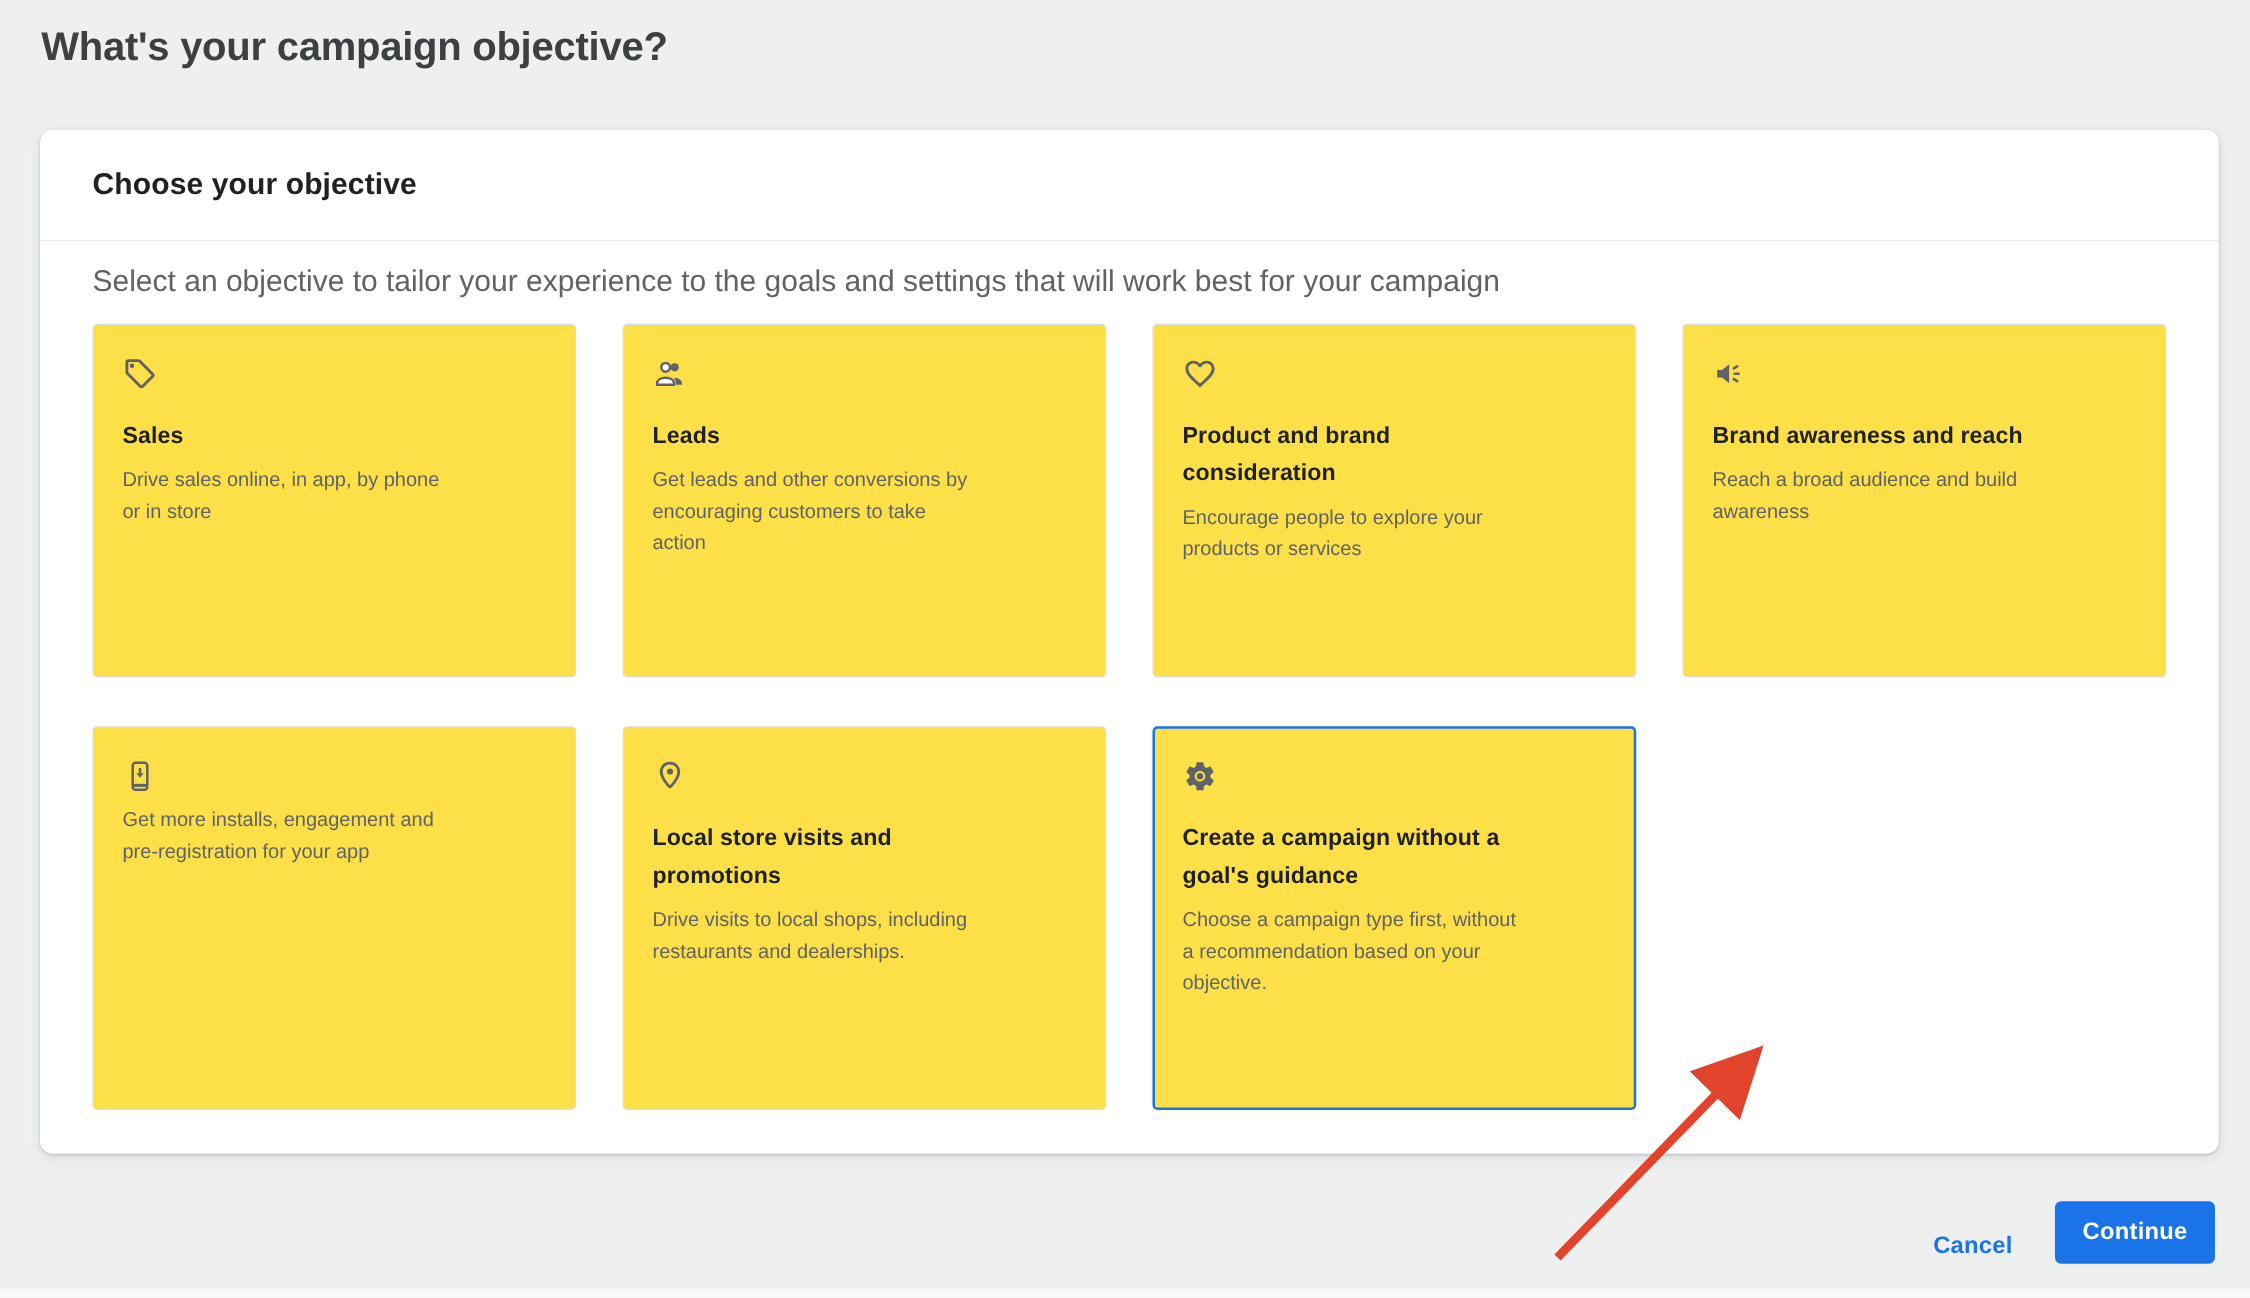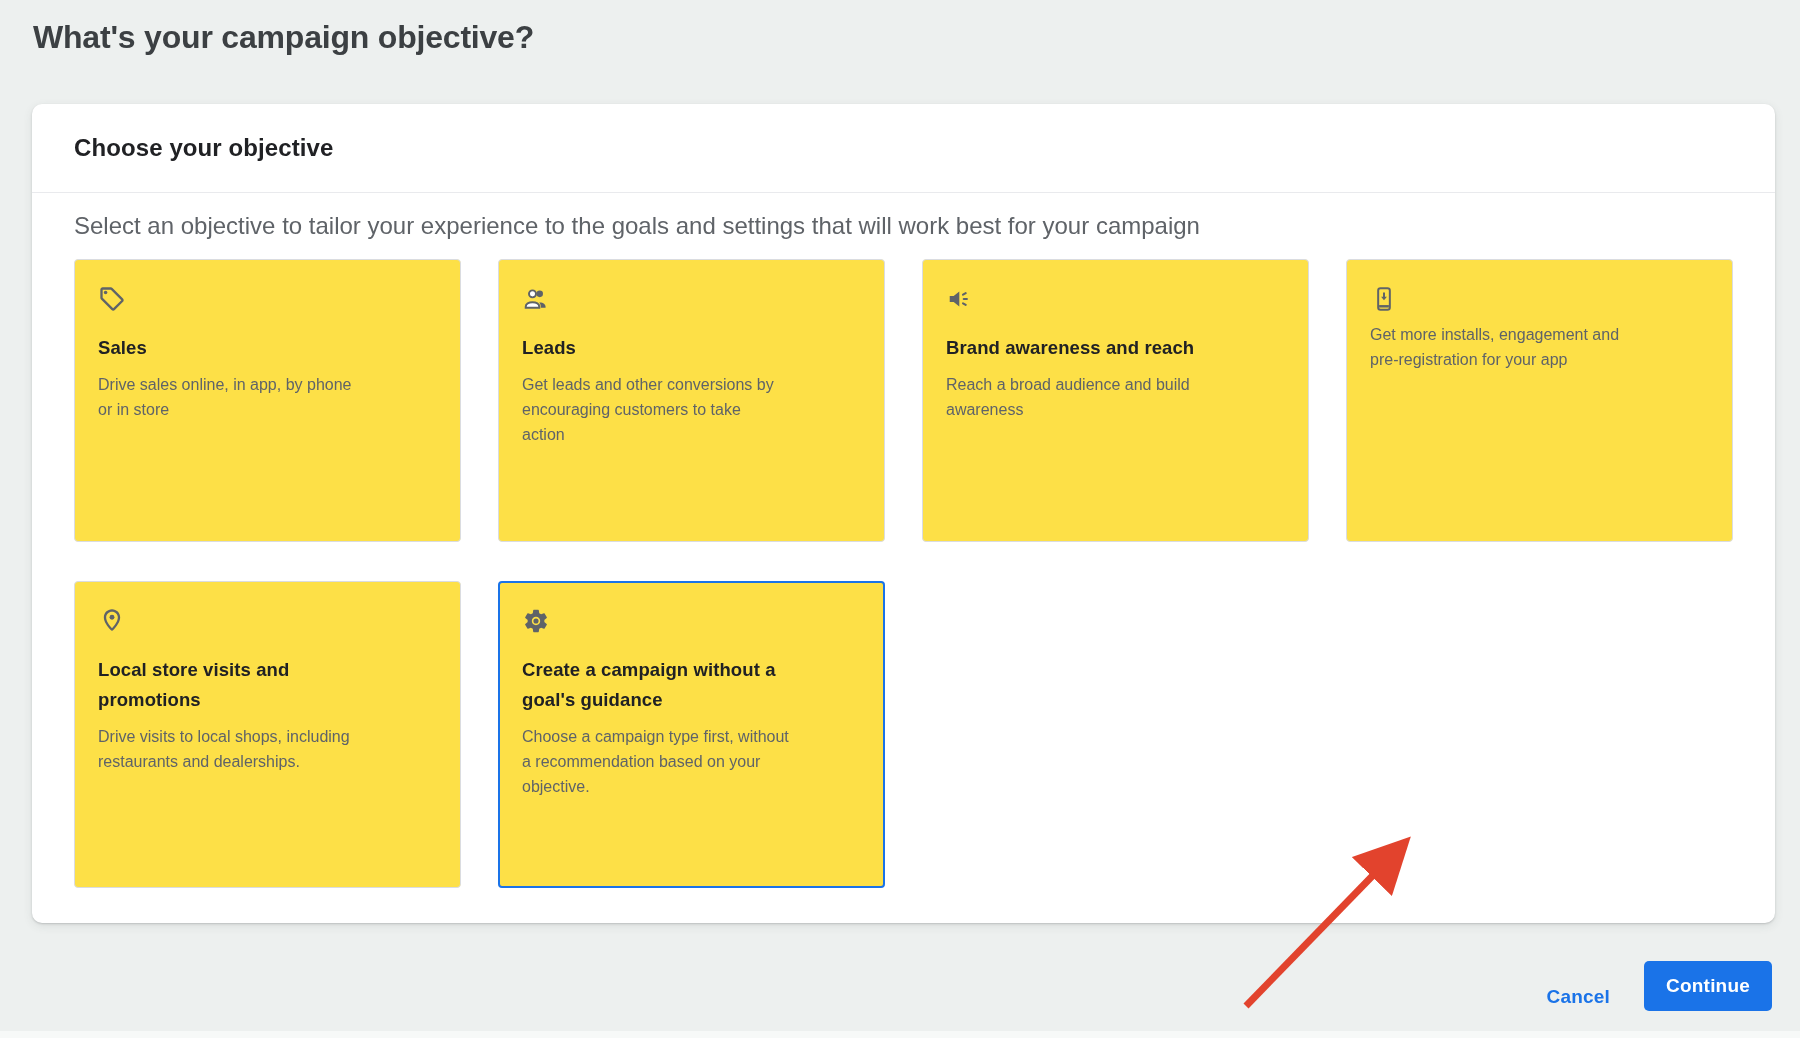--- a/index.html
+++ b/index.html
@@ -91,20 +91,31 @@
           </svg>
         </span>
     <div class="card-title">Leads</div>
     <div class="card-desc">Get leads and other conversions by
 encouraging customers to take
 action</div>
   </div>
       <div class="card">
     <span class="card-icon">
           <svg viewBox="0 0 24 24">
+            <path fill="#5f6368" d="M16.5 3c-1.74 0-3.41.81-4.5 2.09C10.91 3.81 9.24 3 7.5 3 4.42 3 2 5.42 2 8.5c0 3.78 3.4 6.86 8.55 11.54L12 21.35l1.45-1.32C18.6 15.36 22 12.28 22 8.5 22 5.42 19.58 3 16.5 3zm-4.4 15.55l-.1.1-.1-.1C7.14 14.24 4 11.39 4 8.5 4 6.5 5.5 5 7.5 5c1.54 0 3.04.99 3.57 2.36h1.87C13.46 5.99 14.96 5 16.5 5c2 0 3.5 1.5 3.5 3.5 0 2.89-3.14 5.74-7.9 10.05z"></path>
+          </svg>
+        </span>
+    <div class="card-title">Product and brand
+consideration</div>
+    <div class="card-desc">Encourage people to explore your
+products or services</div>
+  </div>
+      <div class="card">
+    <span class="card-icon">
+          <svg viewBox="0 0 24 24">
             <path fill="#5f6368" d="M3.2 9.4v5.2h3.4l4.8 3.9V5.5L6.6 9.4z"></path>
             <g stroke="#5f6368" stroke-width="1.8" stroke-linecap="round">
               <line x1="14.6" y1="8.3" x2="16.9" y2="7"></line>
               <line x1="15.2" y1="12" x2="17.9" y2="12"></line>
               <line x1="14.6" y1="15.7" x2="16.9" y2="17"></line>
             </g>
           </svg>
         </span>
     <div class="card-title">Brand awareness and reach</div>
     <div class="card-desc">Reach a broad audience and build

